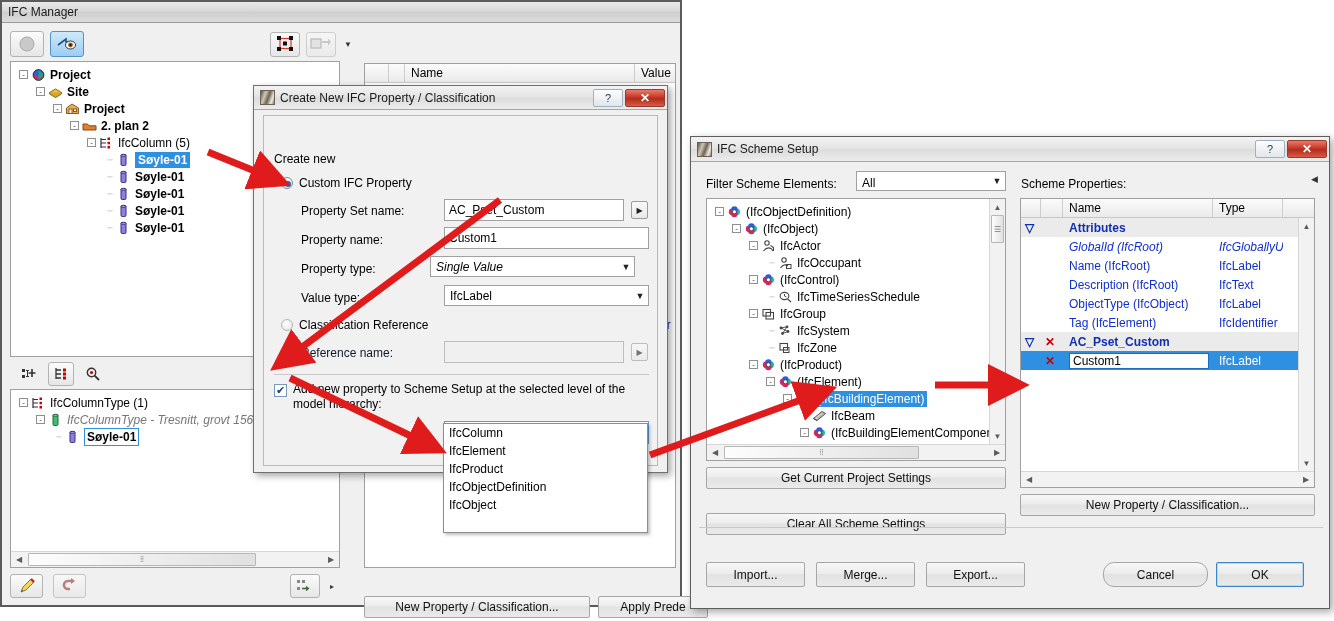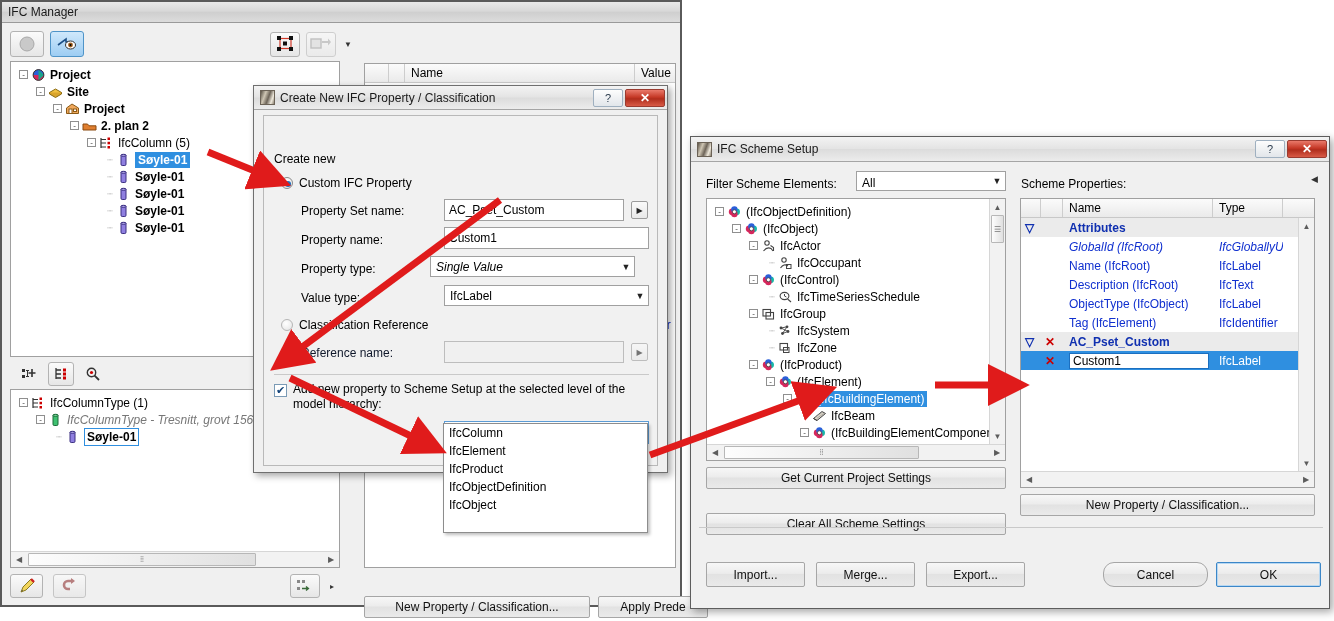--- a/index.html
+++ b/index.html
@@ -775,21 +775,21 @@
     </div>
 
     <div class="btn" style="position:absolute;left:329px;top:332px;width:295px;height:22px;">New Property / Classification...</div>
 
     <div style="position:absolute;left:8px;top:365px;width:624px;height:1px;background:#c9c9c9;"></div>
 
     <div class="btn" style="position:absolute;left:15px;top:400px;width:99px;height:25px;">Import...</div>
     <div class="btn" style="position:absolute;left:125px;top:400px;width:99px;height:25px;">Merge...</div>
     <div class="btn" style="position:absolute;left:235px;top:400px;width:99px;height:25px;">Export...</div>
     <div class="btn" style="position:absolute;left:412px;top:400px;width:105px;height:25px;border-radius:11px;">Cancel</div>
-    <div class="btn default" style="position:absolute;left:525px;top:400px;width:105px;height:25px;">OK</div>
+    <div class="btn default" style="position:absolute;left:525px;top:400px;width:88px;height:25px;">OK</div>
   </div>
 </div>
 
 <svg id="arrows" viewBox="0 0 1334 621">
   <defs>
     <marker id="ah" markerWidth="6" markerHeight="6" refX="4.6" refY="3" orient="auto">
       <path d="M0,0 L6,3 L0,6 Z" fill="#e01b1b"></path>
     </marker>
   </defs>
   <g stroke="#e01b1b" stroke-width="7" fill="none" marker-end="url(#ah)">

